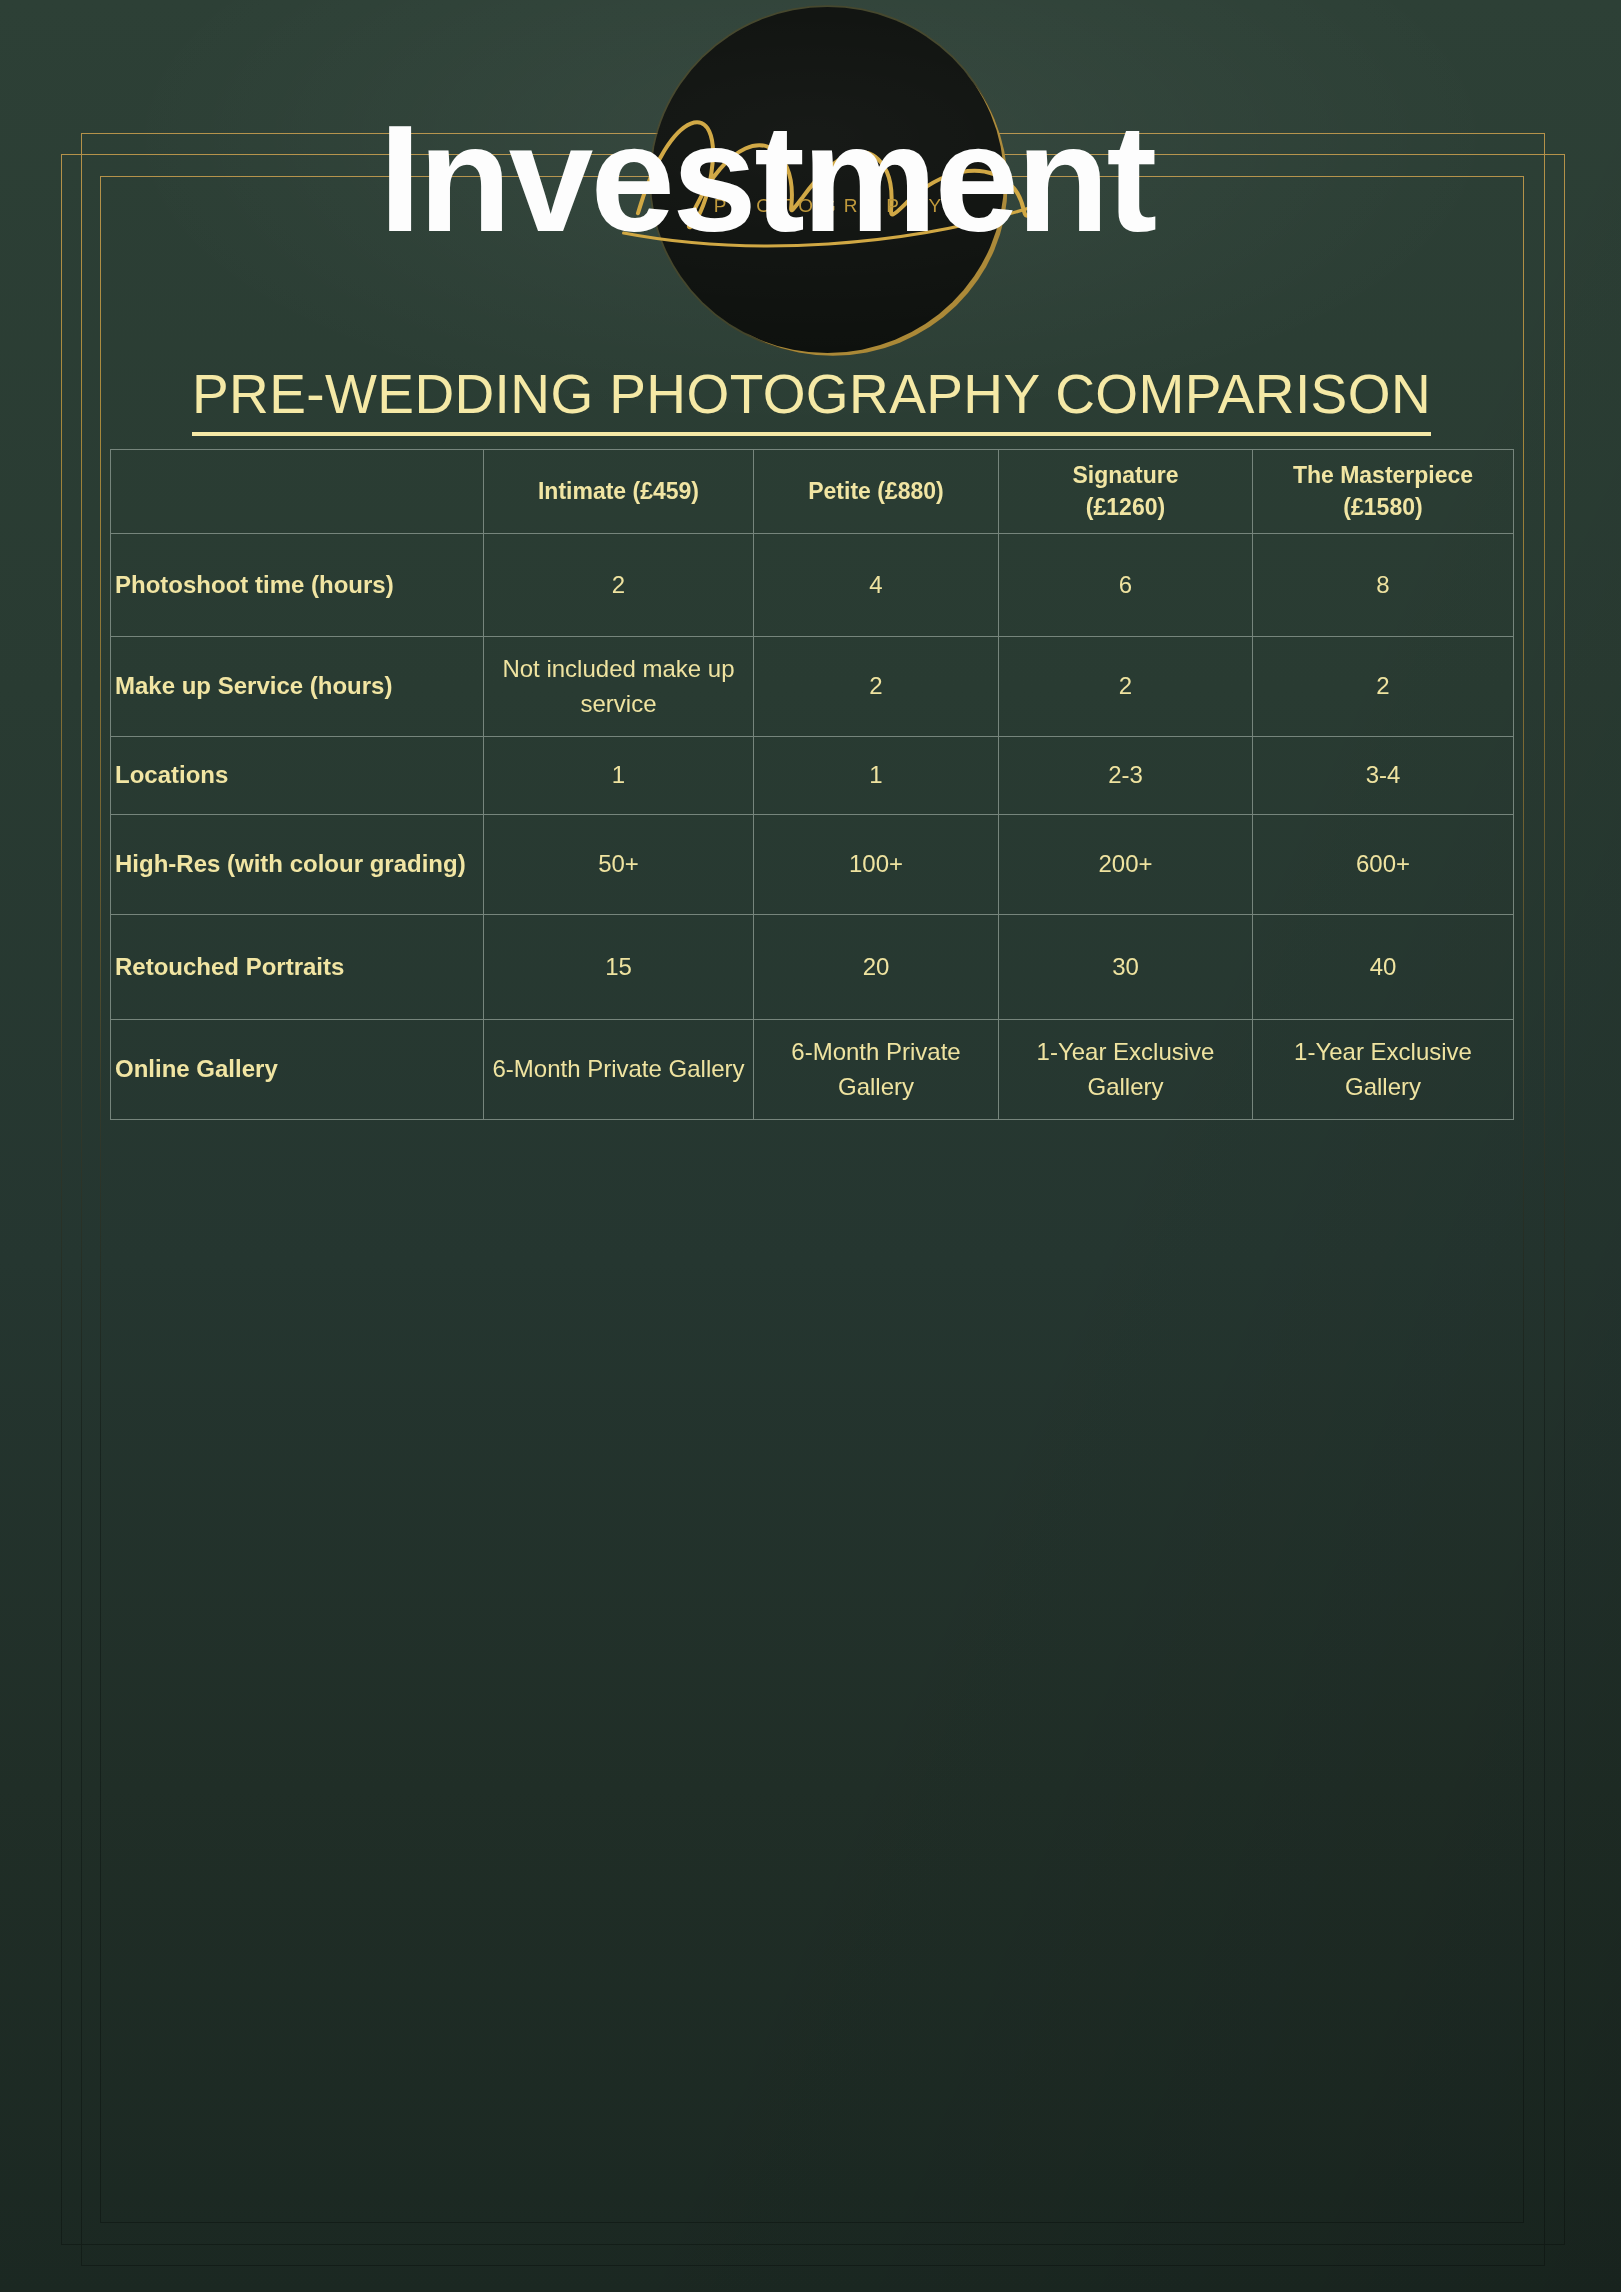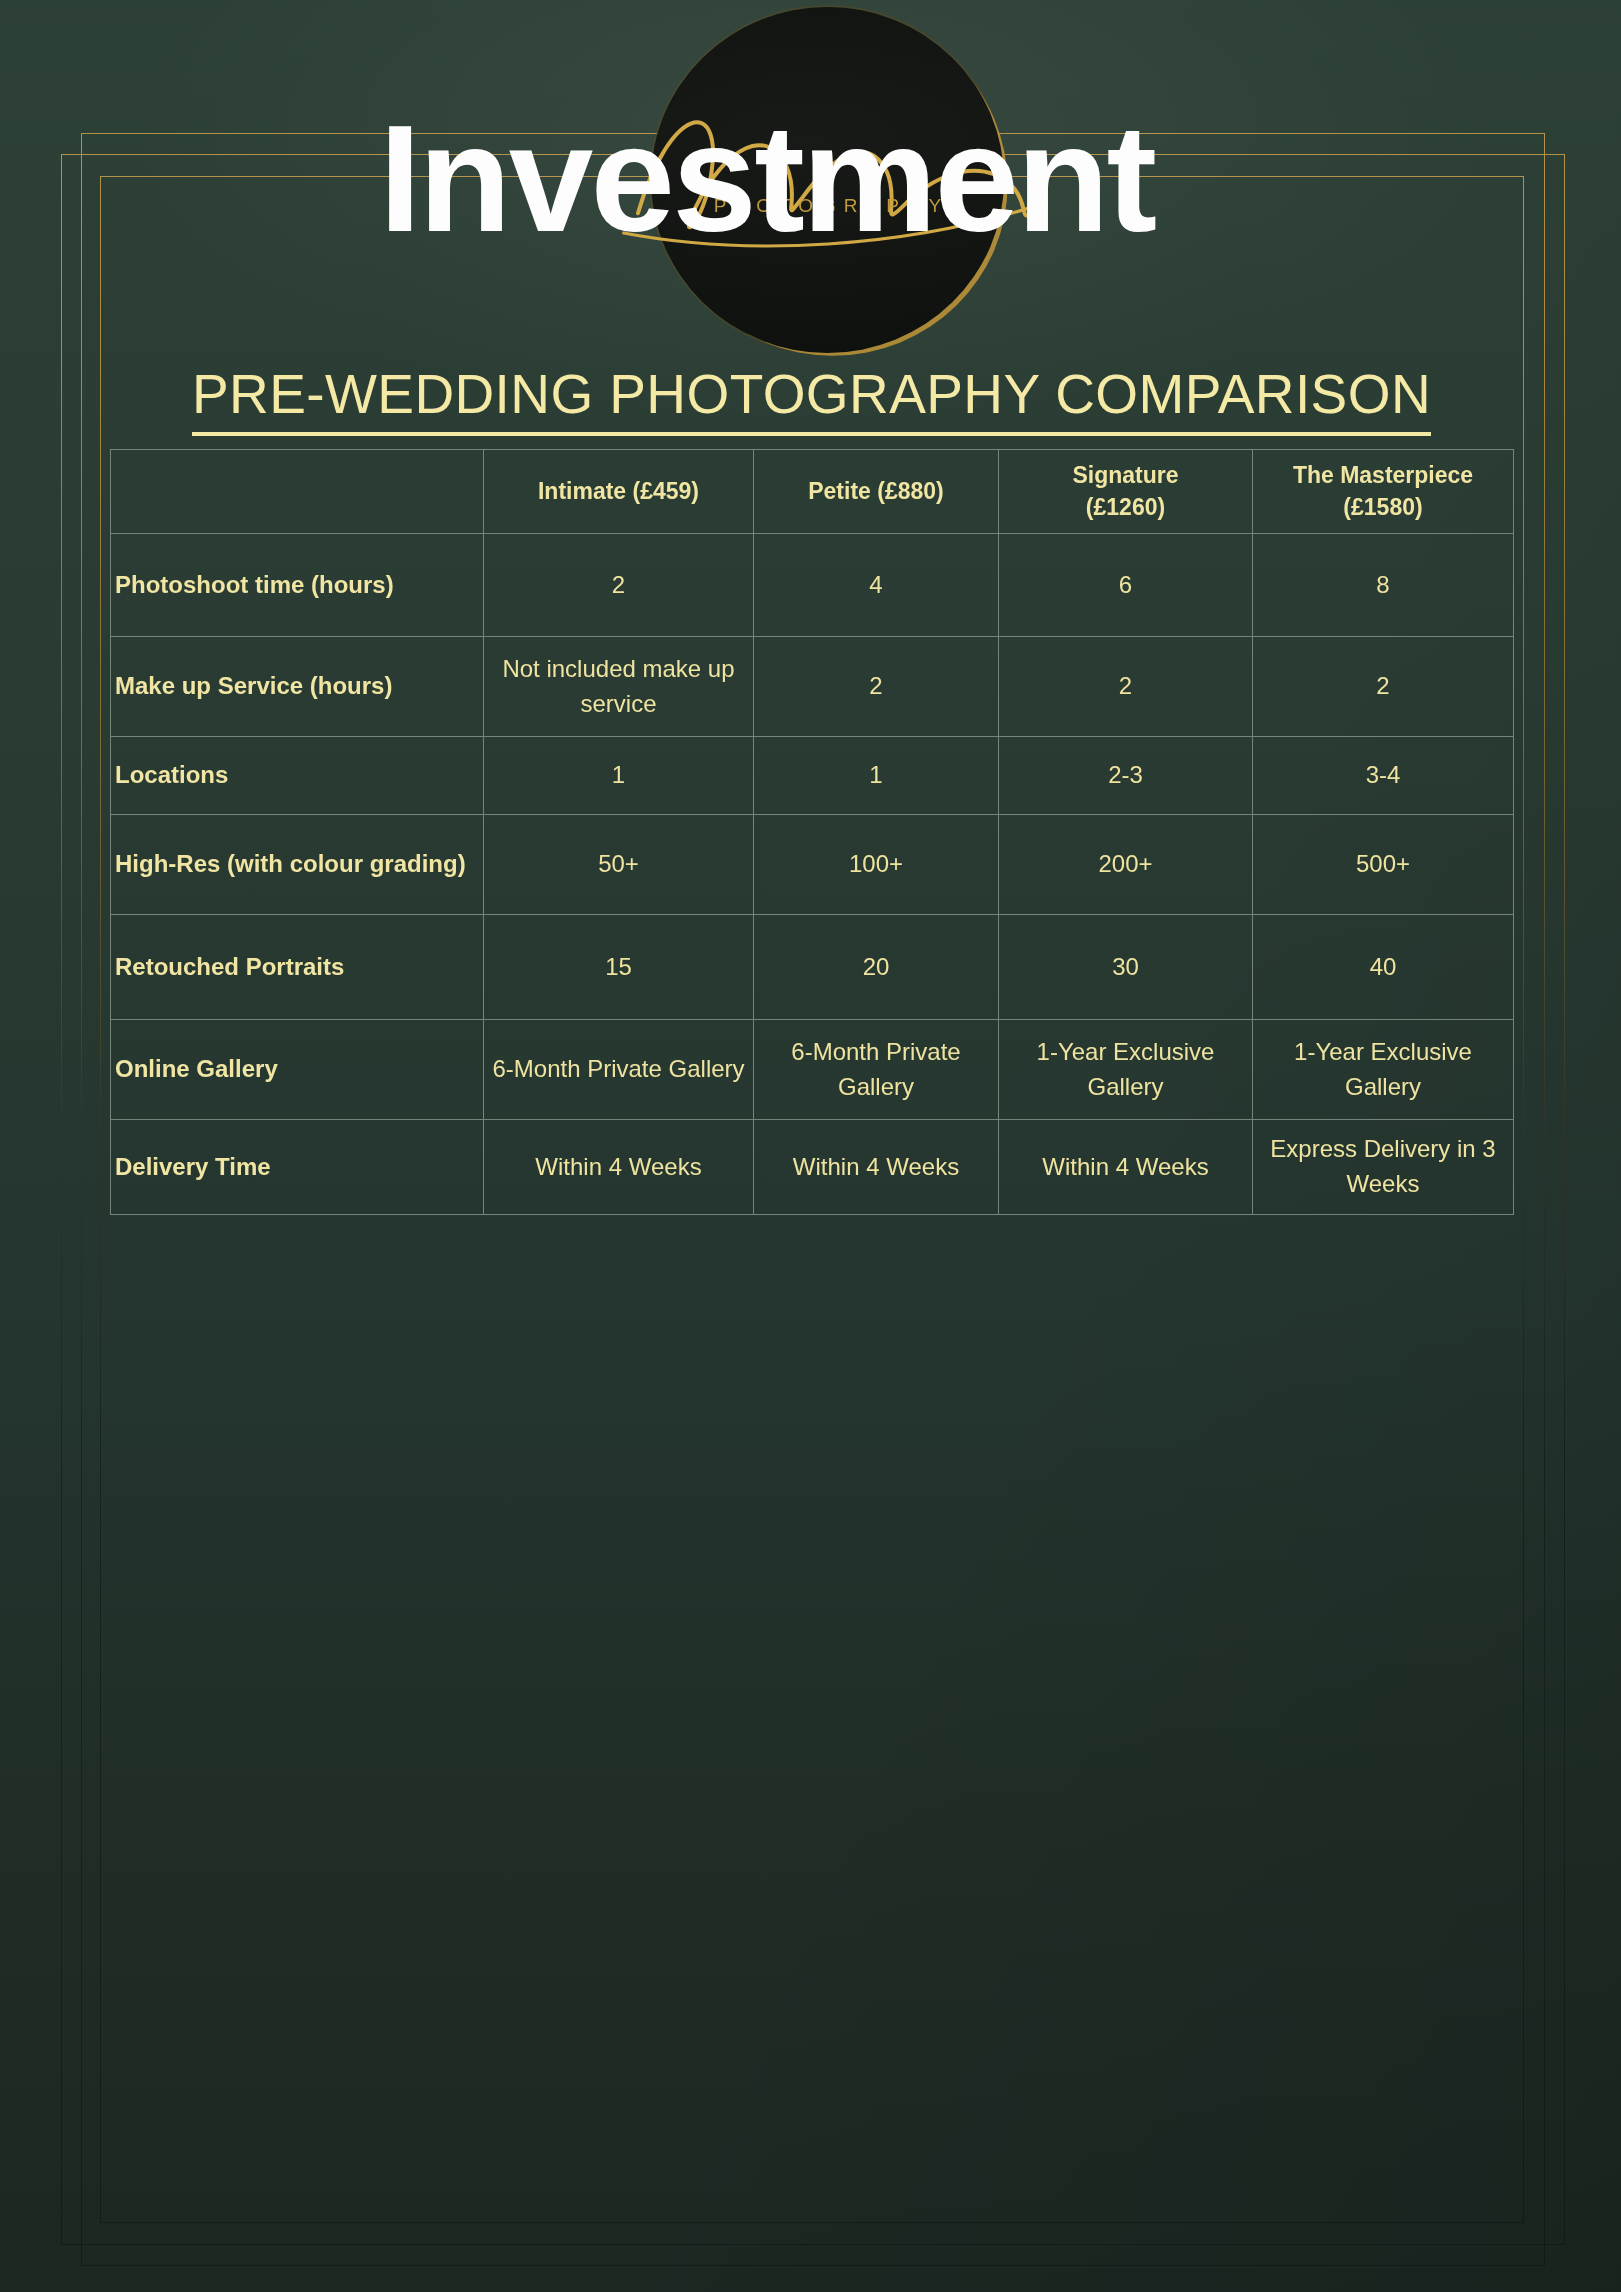--- a/index.html
+++ b/index.html
@@ -145,41 +145,34 @@
         <td class="cell-value">1</td>
         <td class="cell-value">1</td>
         <td class="cell-value">2-3</td>
         <td class="cell-value">3-4</td>
       </tr>
       <tr style="height:100px;">
         <td class="row-label">High-Res (with colour grading)</td>
         <td class="cell-value">50+</td>
         <td class="cell-value">100+</td>
         <td class="cell-value">200+</td>
-        <td class="cell-value">500+</td>
+        <td class="cell-value">600+</td>
       </tr>
       <tr style="height:105px;">
         <td class="row-label">Retouched Portraits</td>
         <td class="cell-value">15</td>
         <td class="cell-value">20</td>
         <td class="cell-value">30</td>
         <td class="cell-value">40</td>
       </tr>
       <tr style="height:100px;">
         <td class="row-label">Online Gallery</td>
         <td class="cell-value">6-Month Private Gallery</td>
         <td class="cell-value">6-Month Private Gallery</td>
         <td class="cell-value">1-Year Exclusive Gallery</td>
         <td class="cell-value">1-Year Exclusive Gallery</td>
       </tr>
-      <tr style="height:95px;">
-        <td class="row-label">Delivery Time</td>
-        <td class="cell-value">Within 4 Weeks</td>
-        <td class="cell-value">Within 4 Weeks</td>
-        <td class="cell-value">Within 4 Weeks</td>
-        <td class="cell-value">Express Delivery in 3 Weeks</td>
-      </tr>
     </tbody>
   </table>
 
   <div class="vignette"></div>
 </div>
 
 
 </body></html>

